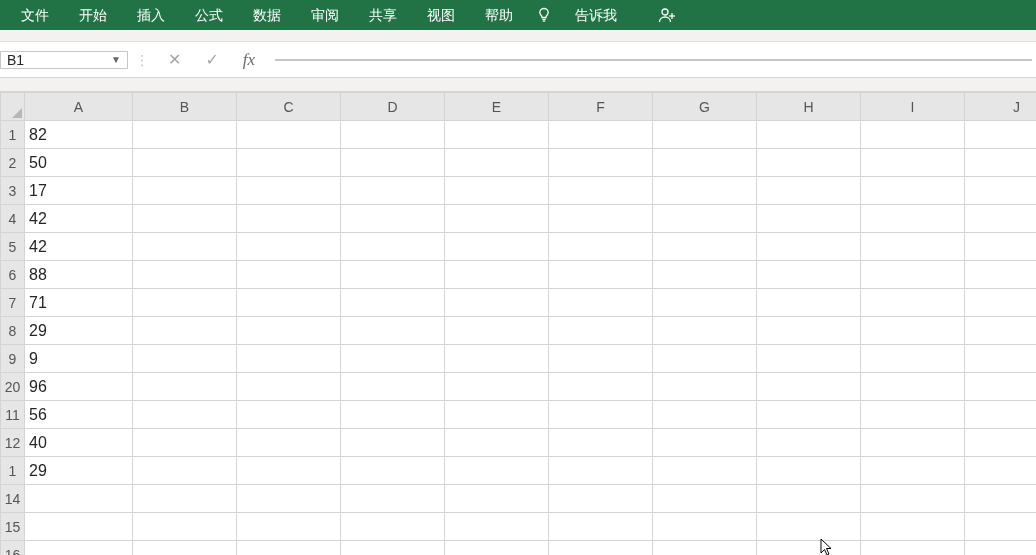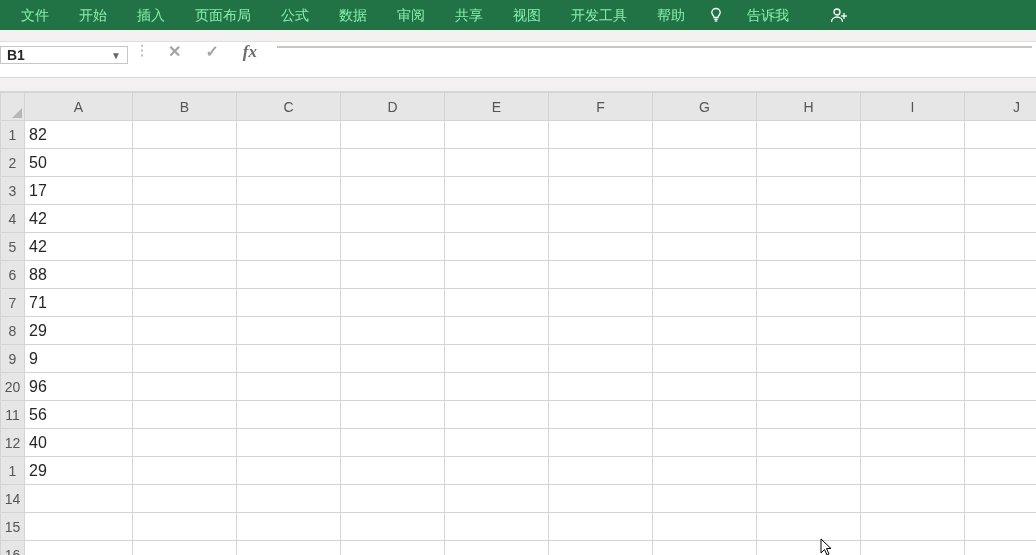--- a/index.html
+++ b/index.html
@@ -10,21 +10,21 @@
     overflow: hidden;
     width: 1036px;
     height: 555px;
   }
   
   .ribbon {
     background: #217346;
     height: 30px;
     display: flex;
     align-items: center;
-    color: #86efac;
+    color: #ffffff;
     padding-left: 6px;
   }
   .ribbon-tab {
     padding: 0 15px;
     height: 30px;
     line-height: 30px;
     font-size: 14px;
     cursor: pointer;
     white-space: nowrap;
   }
@@ -35,25 +35,24 @@
   }
   
   .ribbon-under {
     height: 12px;
     background: #f3f2f1;
     border-bottom: 1px solid #e1dfdd;
   }
   
   .formula-row {
     display: flex;
-    align-items: flex-start;
+    align-items: center;
     height: 36px;
     background: #fff;
     border-bottom: 1px solid #d6d6d6;
-    font-weight: bold;
   }
   .name-box {
     width: 128px;
     border: 1px solid #c8c6c4;
     margin: 4px 0 4px 0;
     display: flex;
     align-items: center;
     padding: 0 6px;
     font-size: 14px;
     color: #262626;
@@ -163,27 +162,25 @@
     pointer-events: none;
   }
 </style>
 </head>
 <body>
 
 <div class="ribbon">
   <div class="ribbon-tab">文件</div>
   <div class="ribbon-tab">开始</div>
   <div class="ribbon-tab">插入</div>
-  <div class="ribbon-tab">页面布局</div>
   <div class="ribbon-tab">公式</div>
   <div class="ribbon-tab">数据</div>
   <div class="ribbon-tab">审阅</div>
   <div class="ribbon-tab">共享</div>
   <div class="ribbon-tab">视图</div>
-  <div class="ribbon-tab">开发工具</div>
   <div class="ribbon-tab">帮助</div>
   <div class="tell-me-icon">
     <svg width="16" height="16" viewBox="0 0 16 16" fill="none" stroke="#fff" stroke-width="1.3">
       <path d="M8 1.5c-2.5 0-4.2 1.8-4.2 4 0 1.6 1 2.6 1.7 3.4.4.5.5 1 .5 1.6h4c0-.6.1-1.1.5-1.6.7-.8 1.7-1.8 1.7-3.4 0-2.2-1.7-4-4.2-4z"></path>
       <line x1="6.3" y1="12.3" x2="9.7" y2="12.3"></line>
       <line x1="6.7" y1="14" x2="9.3" y2="14"></line>
     </svg>
   </div>
   <div class="ribbon-tab">告诉我</div>
   <div class="share-icon" style="margin-left:18px;">

